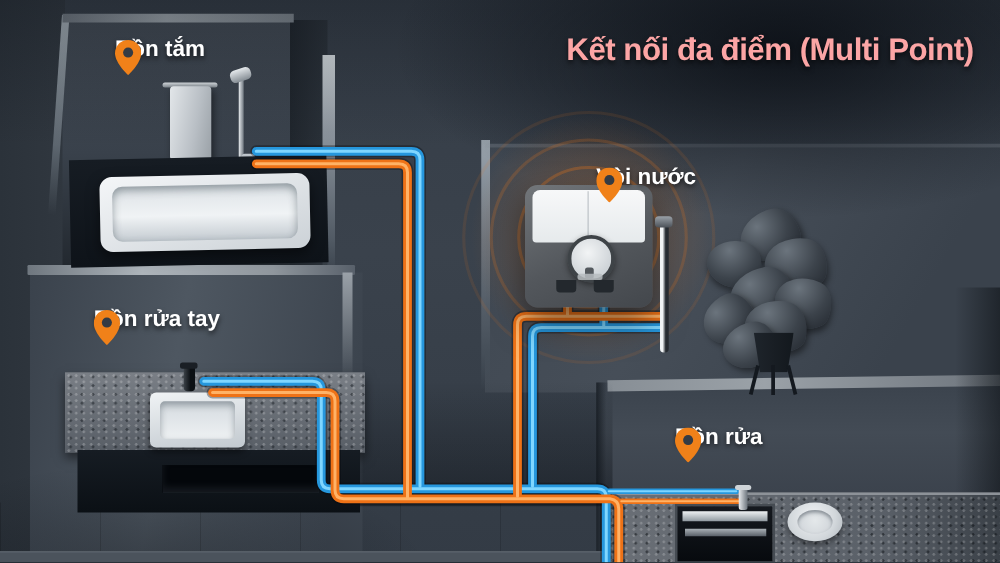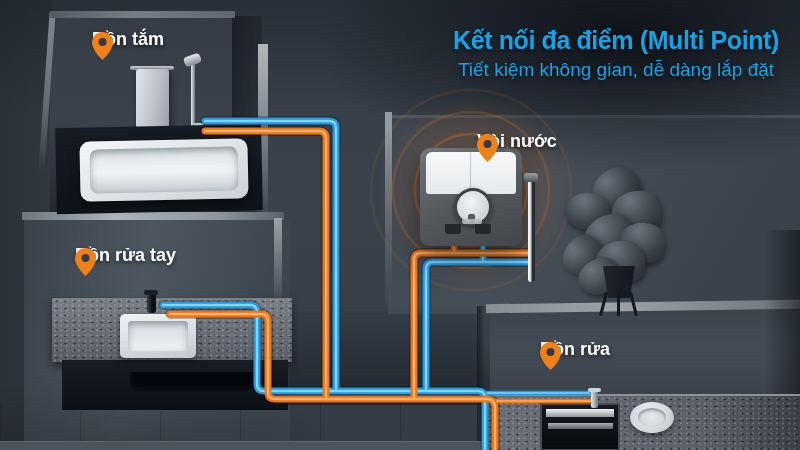--- a/index.html
+++ b/index.html
@@ -146,21 +146,21 @@
   #towel-rail,#towel,#shower-bar,#shower-head,#shower-elbow,#tub-deck,#bathtub,
   #vanity-counter,#vanity-cabinet,#vanity-shelf,#wash-basin,
   #bottom-counter,#sink-basin,#sink-bar1,#sink-bar2,#round-dish,
   #plant,#plant-pot,.plant-leg,.leaf{z-index:30;}
   #heater-halo{z-index:22;}
   #basin-faucet,#basin-faucet-top,#sink-faucet,#sink-faucet-tip{z-index:45;}
   #water-heater,#wall-faucet,#wall-faucet-head{z-index:50;}
   .callout,#header{z-index:60;}
 
   
-  #header{position:absolute;left:448px;top:26px;width:336px;text-align:center;color:#0ea5e9;}
+  #header{position:absolute;left:448px;top:26px;width:336px;text-align:center;color:#fca5a5;}
   #header .title{position:static;display:block;font-size:25px;font-weight:bold;letter-spacing:-.4px;
     text-shadow:0 2px 4px rgba(0,0,0,.6);}
   #header .subtitle{position:static;display:block;font-size:19px;margin-top:4px;
     text-shadow:0 2px 4px rgba(0,0,0,.6);}
   .callout{position:absolute;text-align:center;color:#fff;}
   .callout .txt{position:static;display:block;font-size:18px;font-weight:600;text-shadow:0 2px 4px rgba(0,0,0,.65);}
   .callout .pin{position:static;display:inline-block;margin-top:3px;}
 </style>
 </head>
 <body>
@@ -314,16 +314,15 @@
   <div class="callout" style="left:540px;top:339px;width:122px;">
     <span class="txt">Bồn rửa</span>
     <svg class="pin" width="21" height="28" viewBox="0 0 24 32">
       <path d="M12 0C5.4 0 0 5.4 0 12c0 9 12 20 12 20s12-11 12-20C24 5.4 18.6 0 12 0z" fill="#f08119"></path>
       <circle cx="12" cy="11.5" r="4.6" fill="#343b44"></circle>
     </svg>
   </div>
 
   <div id="header">
     <span class="title">Kết nối đa điểm (Multi Point)</span>
-    <span class="subtitle">Tiết kiệm không gian, dễ dàng lắp đặt</span>
   </div>
 
 </div>
 
 </body></html>

